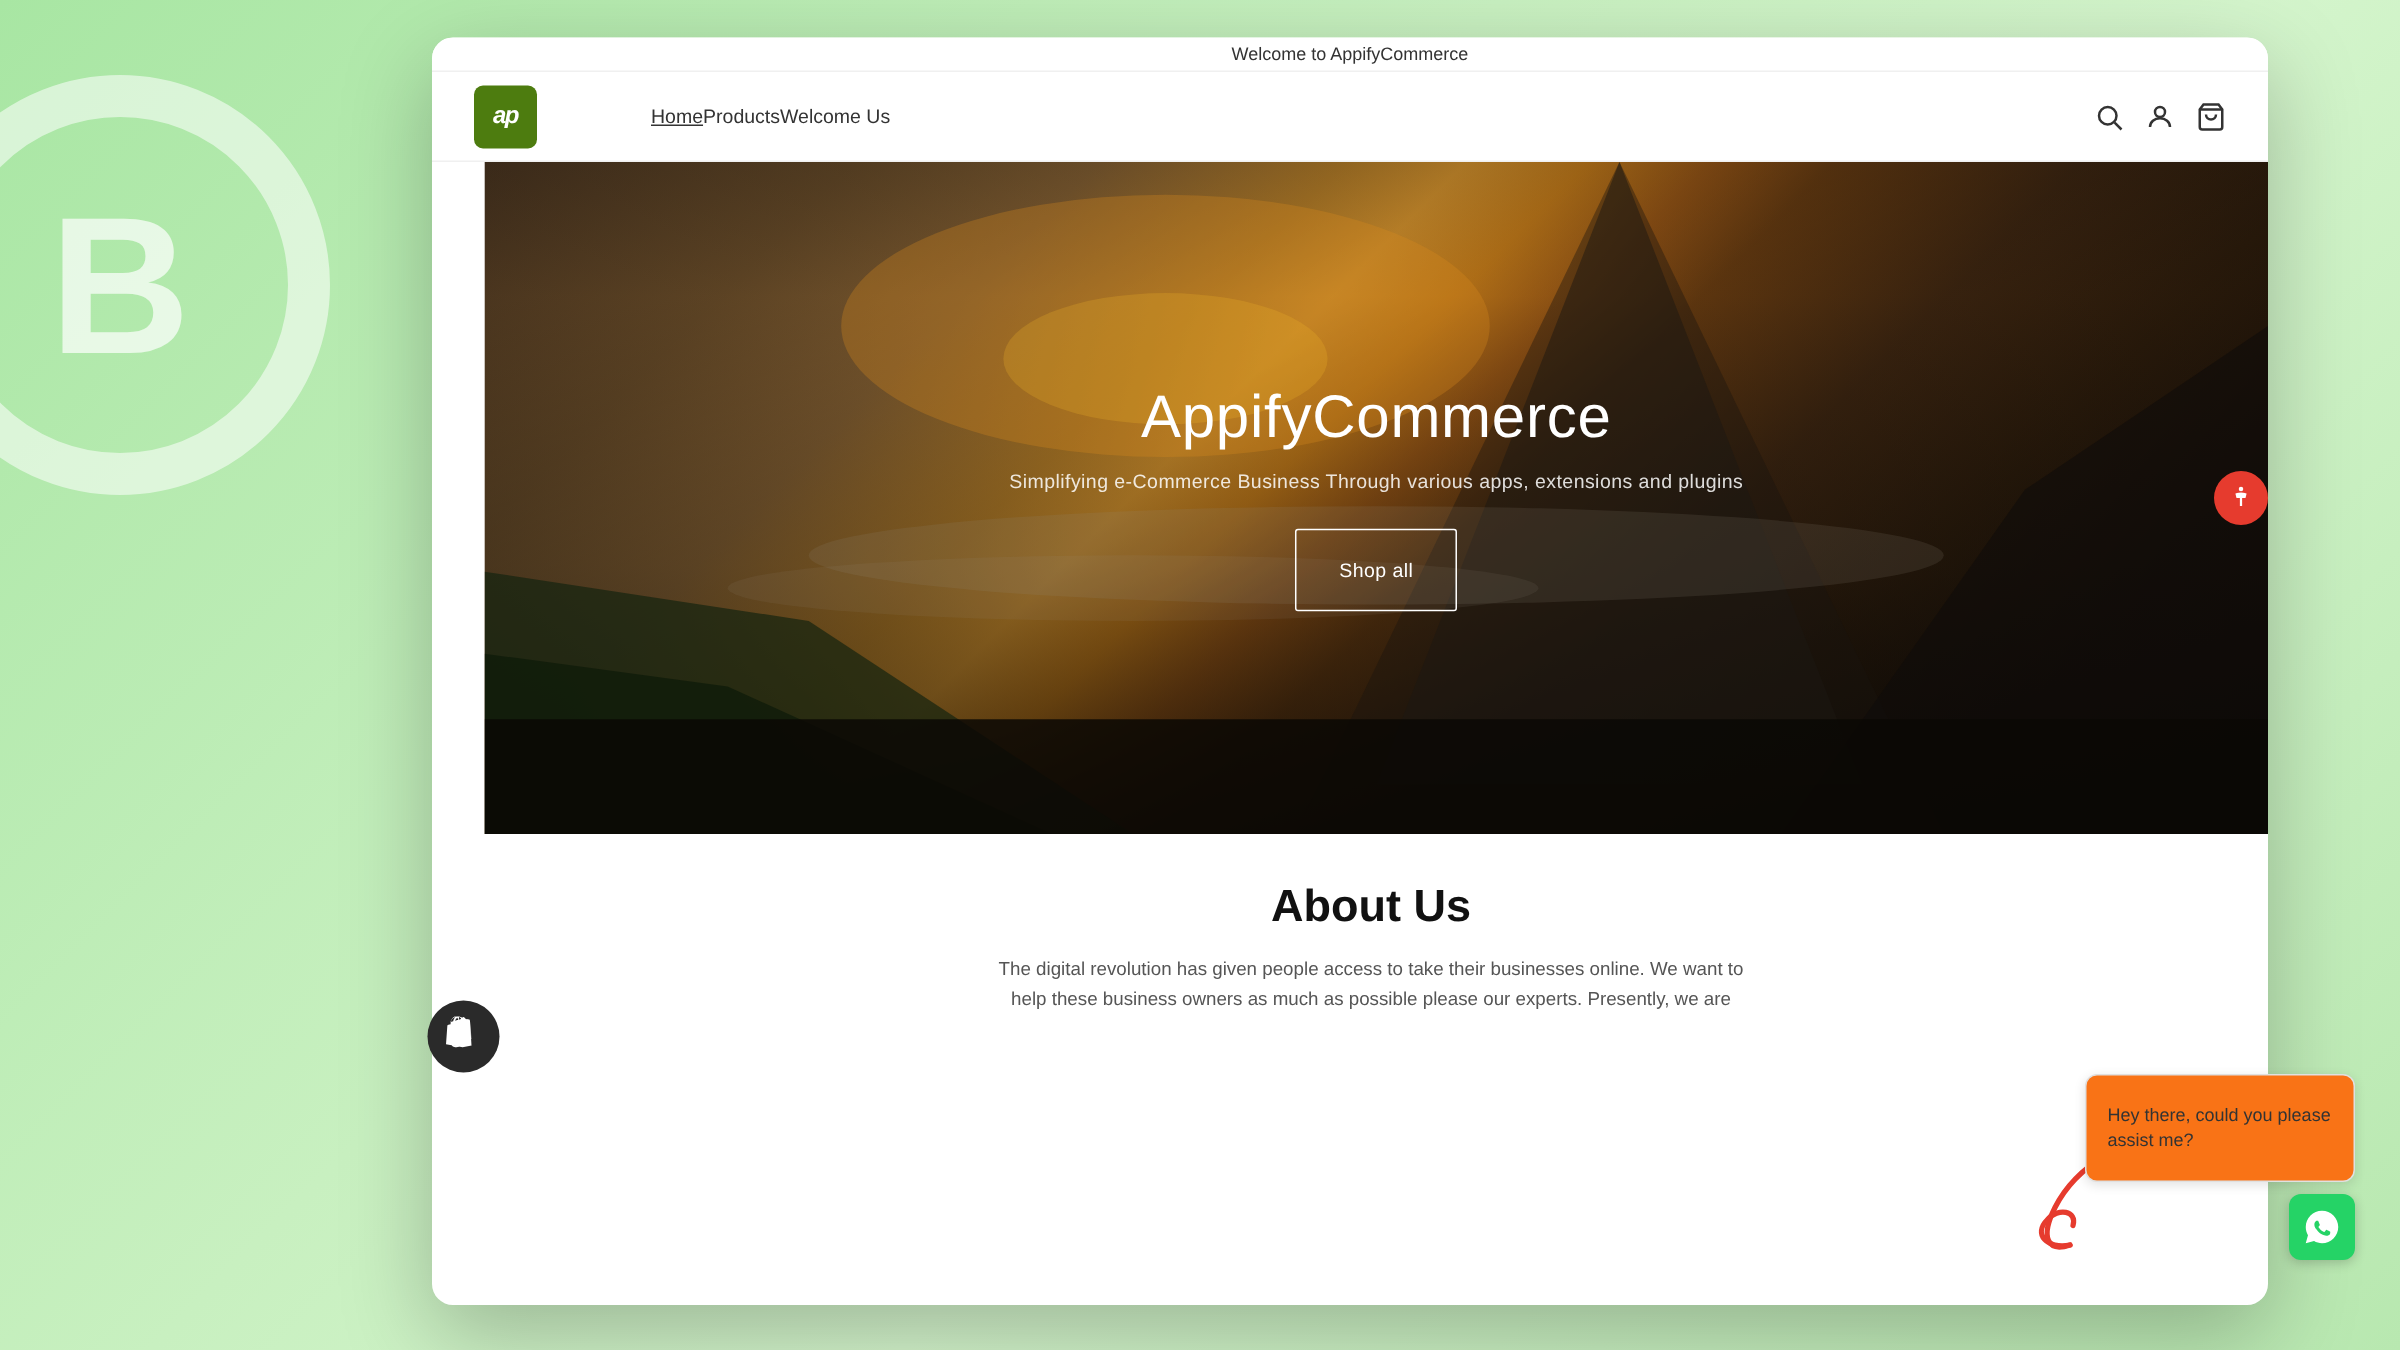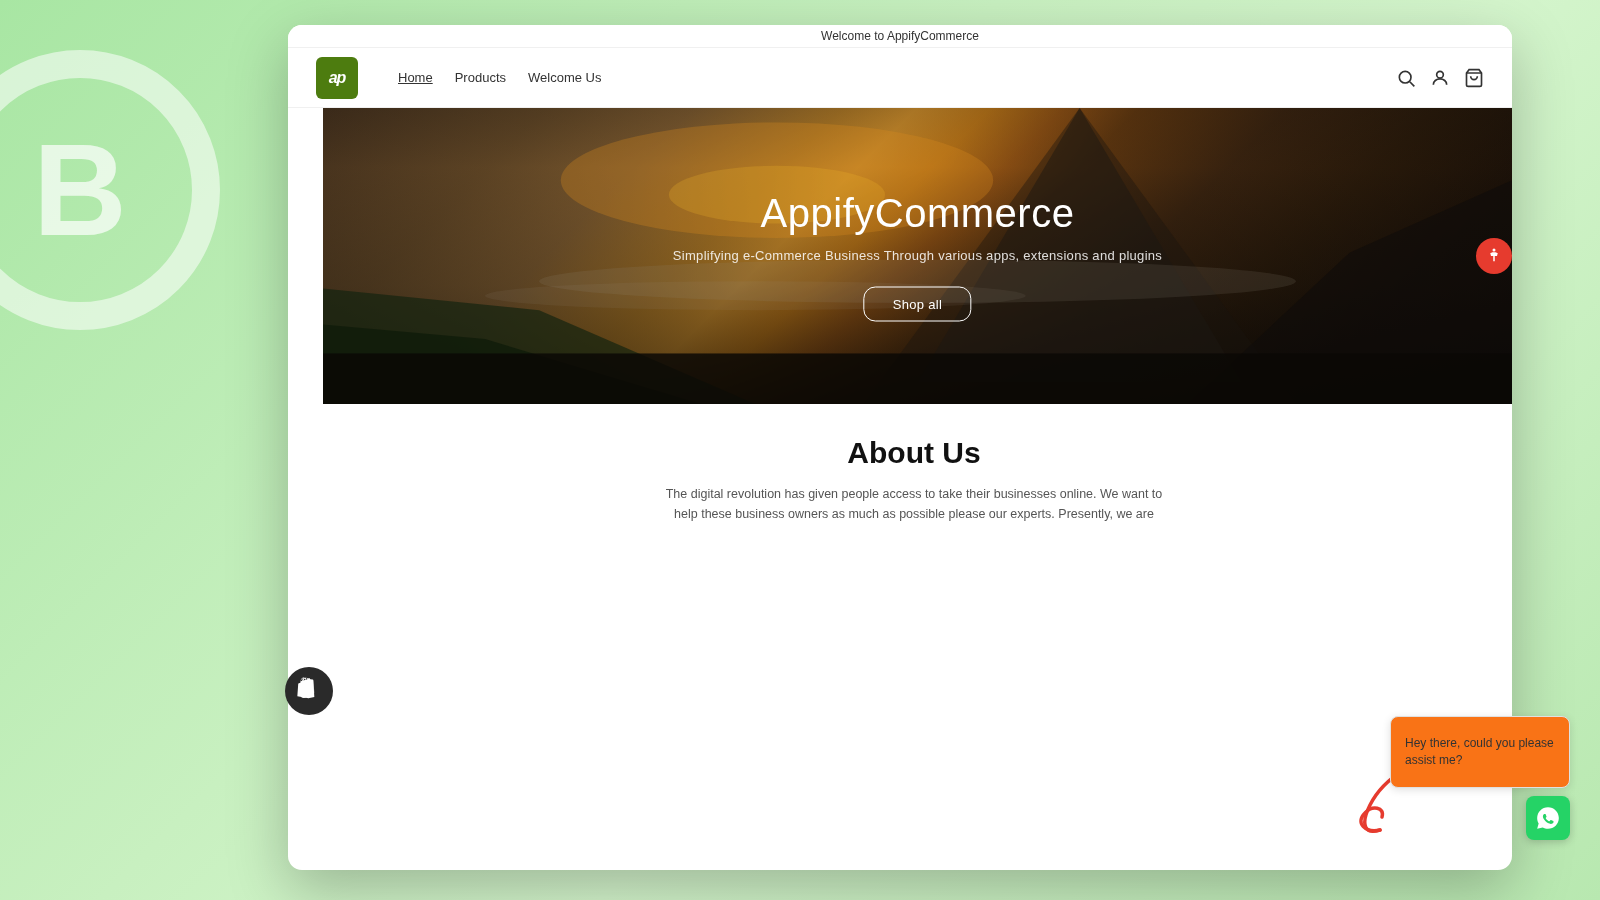--- a/index.html
+++ b/index.html
@@ -114,22 +114,22 @@
       align-items: center;
       justify-content: center;
       color: white;
       font-size: 16px;
       font-weight: 700;
       font-style: italic;
       letter-spacing: -1px;
     }
     .nav-links {
       display: flex;
-      gap: 22px;
       flex: 1;
+      margin-left: 36px;
     }
     .nav-link {
       font-size: 13px;
       color: #333;
       text-decoration: none;
       cursor: pointer;
     }
     .nav-link.active {
       text-decoration: underline;
     }
@@ -141,21 +141,21 @@
     .nav-icon {
       width: 20px;
       height: 20px;
       cursor: pointer;
       color: #333;
     }
 
     
     .hero-section {
       position: relative;
-      height: 296px;
+      height: 448px;
       overflow: hidden;
       margin-left: 35px;
     }
     .hero-bg {
       width: 100%;
       height: 100%;
       background: 
         linear-gradient(180deg, 
           rgba(20,15,10,0.3) 0%, 
           rgba(30,20,10,0.2) 20%, 
@@ -195,28 +195,28 @@
       letter-spacing: 0.5px;
     }
     .hero-subtitle {
       font-size: 13px;
       color: rgba(255,255,255,0.85);
       margin-bottom: 24px;
       letter-spacing: 0.3px;
     }
     .hero-btn {
       display: inline-block;
-      padding: 9px 28px;
+      padding: 19px 28px;
       border: 1.5px solid white;
       color: white;
       background: transparent;
       font-size: 13px;
       cursor: pointer;
       letter-spacing: 0.3px;
-      border-radius: 12px;
+      border-radius: 2px;
     }
 
     
     .accessibility-btn {
       position: absolute;
       right: 0;
       top: 50%;
       transform: translateY(-50%);
       width: 36px;
       height: 36px;

